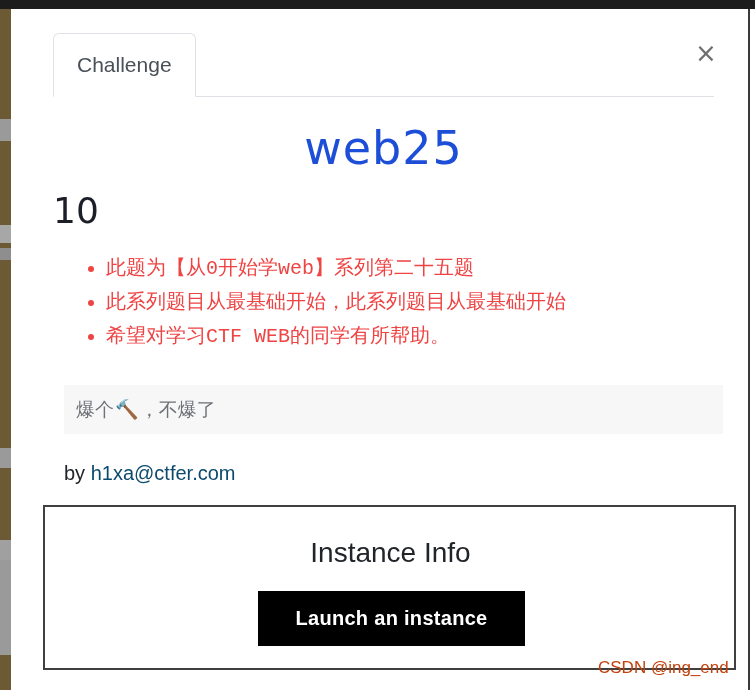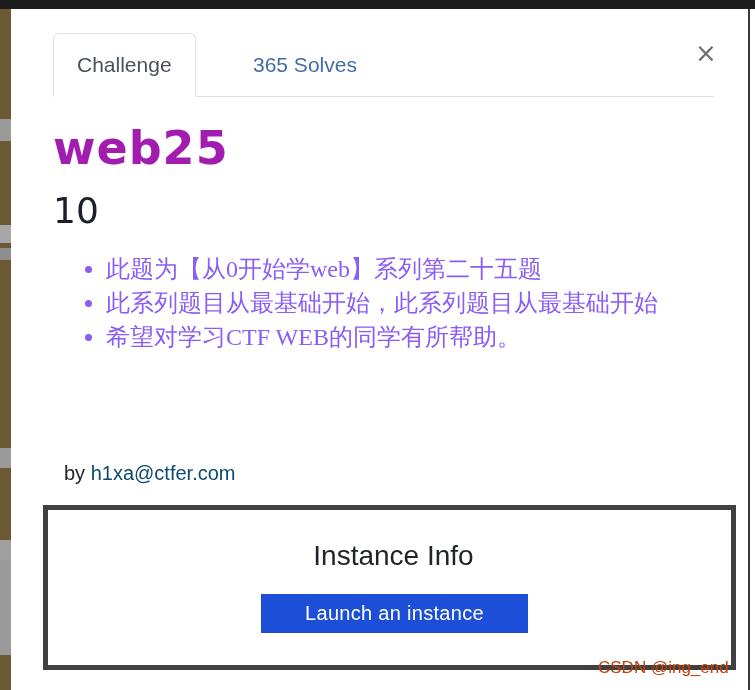--- a/index.html
+++ b/index.html
@@ -107,23 +107,24 @@
     cursor: pointer;
     font-family: "DejaVu Sans", sans-serif;
     z-index: 3;
   }
 
   
   #challenge-title {
     position: absolute;
     left: 42px; top: 121px;
     width: 661px;
+    text-align: center;
     font-size: 46px;
-    font-weight: 700;
-    color: #a21caf;
+    font-weight: 400;
+    color: #1d4ed8;
     letter-spacing: 1px;
     font-family: "DejaVu Sans", sans-serif;
   }
   #challenge-value {
     position: absolute;
     left: 42px; top: 190px;
     width: 661px;
     text-align: left;
     font-size: 36px;
     font-weight: 400;
@@ -135,24 +136,24 @@
     position: absolute;
     left: 55px; top: 252px;
     width: 660px;
   }
   #bullet-list {
     margin: 0;
     padding-left: 40px;
     list-style: disc;
   }
   #bullet-list li {
-    font-size: 24px;
+    font-size: 20px;
     line-height: 34px;
-    color: #8b5cf6;
-    font-family: Liberation Serif, serif;
+    color: #ef4444;
+    font-family: Liberation Mono, monospace;
   }
 
   #code-block {
     position: absolute;
     left: 53px; top: 385px;
     width: 659px; height: 49px;
     background: #f7f7f8;
     display: flex;
     align-items: center;
     box-sizing: border-box;
@@ -178,41 +179,41 @@
     text-decoration: none;
     cursor: pointer;
   }
 
   
   #instance-card {
     position: absolute;
     left: 32px; top: 505px;
     width: 693px; height: 165px;
     box-sizing: border-box;
-    border: 5px solid #404040;
+    border: 2px solid #404040;
     background: #ffffff;
   }
   #instance-title {
     position: absolute;
     left: 0; top: 30px;
     width: 691px;
     text-align: center;
     font-size: 28px;
     color: #212529;
     font-weight: 400;
   }
   #launch-instance-button {
     position: absolute;
     left: 213px; top: 84px;
-    width: 267px; height: 39px;
-    background: #1d4ed8;
+    width: 267px; height: 55px;
+    background: #000000;
     color: #ffffff;
     border: none;
     font-size: 20px;
-    font-weight: 400;
+    font-weight: 700;
     letter-spacing: 0.3px;
     cursor: pointer;
     font-family: "Liberation Sans", sans-serif;
   }
 
   #watermark {
     position: absolute;
     left: 598px; top: 658px;
     font-size: 17px;
     color: #c2410c;
@@ -233,38 +234,40 @@
   <div class="strip-seg" style="top:560px;height:95px;background:#9a9a9a;"></div>
 </div>
 
 <div id="modal">
 
   <div id="tabbar">
     <div id="tabbar-rule"></div>
     <div class="tab active">
       <span>Challenge</span>
     </div>
-    <div class="tab inactive">
-      <span>365 Solves</span>
-    </div>
   </div>
 
   <div id="close-button">×</div>
 
   <div id="challenge-title">web25</div>
   <div id="challenge-value">10</div>
 
   <div id="challenge-description">
     <ul id="bullet-list">
       <li>此题为【从0开始学web】系列第二十五题</li>
       <li>此系列题目从最基础开始，此系列题目从最基础开始</li>
       <li>希望对学习CTF WEB的同学有所帮助。</li>
     </ul>
   </div>
 
+  <div id="code-block">
+    <span>爆个</span>
+      <span class="hammer">🔨</span>
+      <span>，不爆了</span>
+  </div>
 
   <div id="author-line">
     <span>by </span><a id="author-email" href="#">h1xa@ctfer.com</a>
   </div>
 
   <div id="instance-card">
     <div id="instance-title">Instance Info</div>
     <button id="launch-instance-button">Launch an instance</button>
   </div>
 

